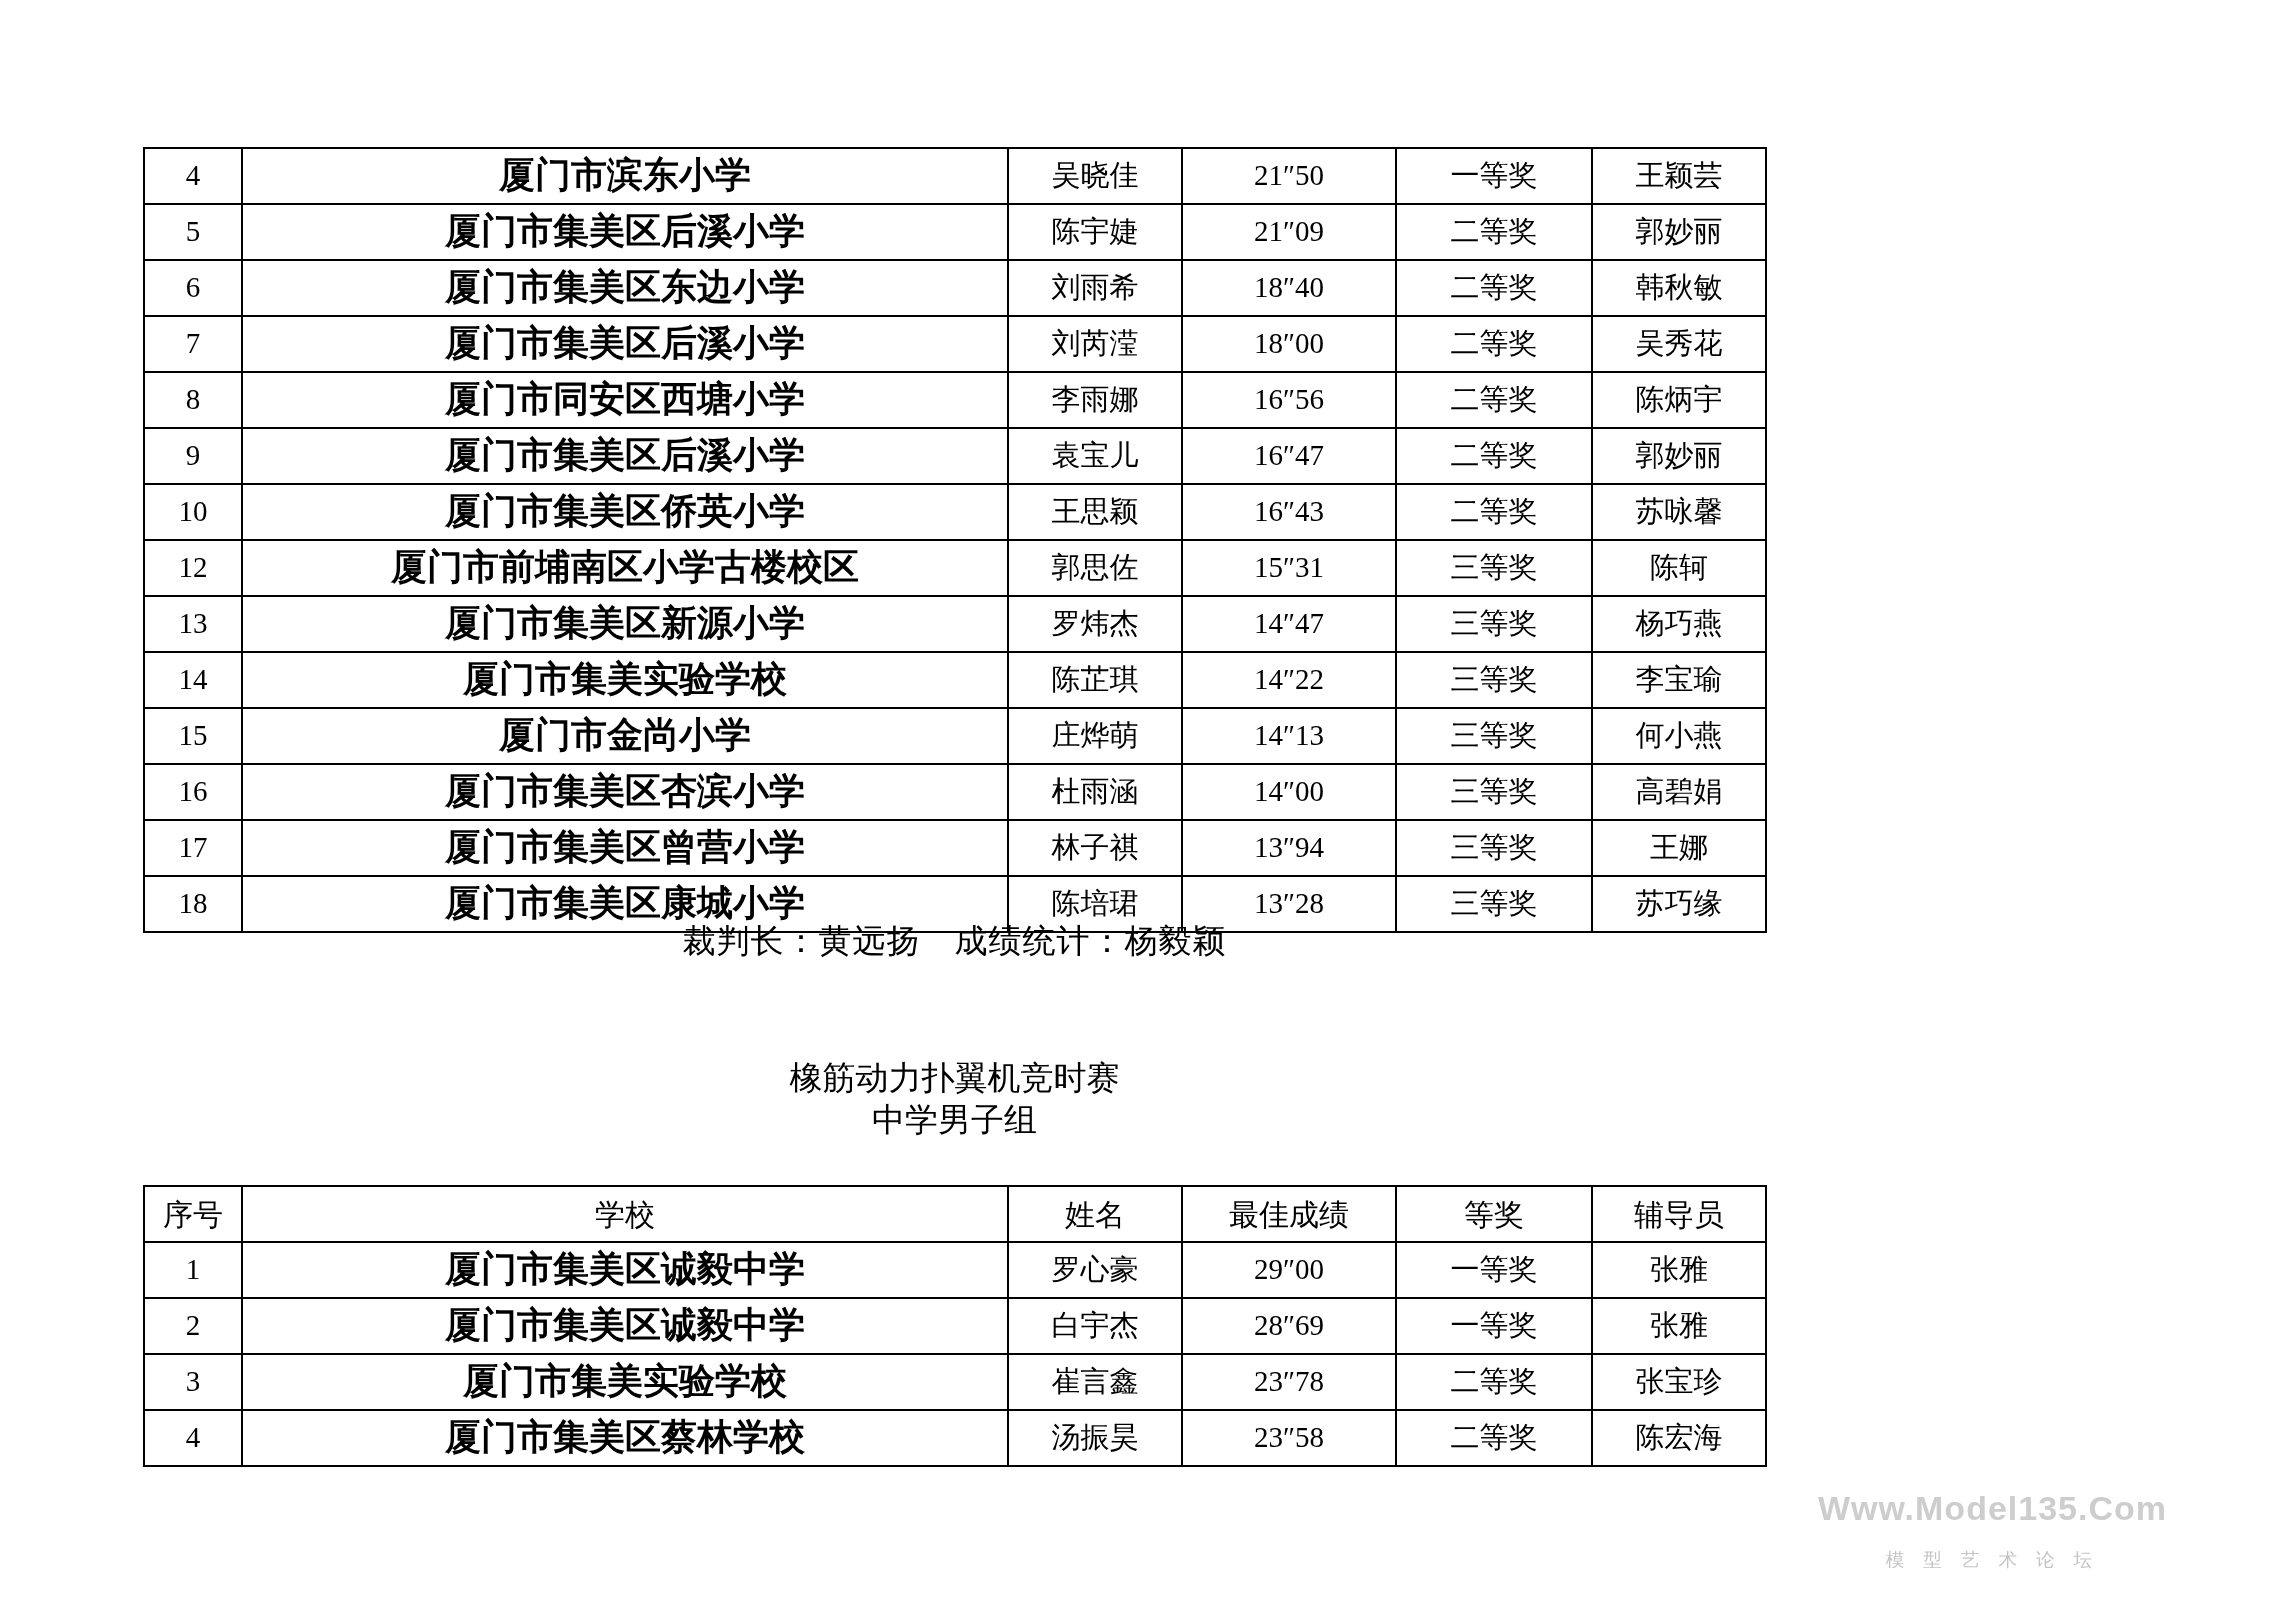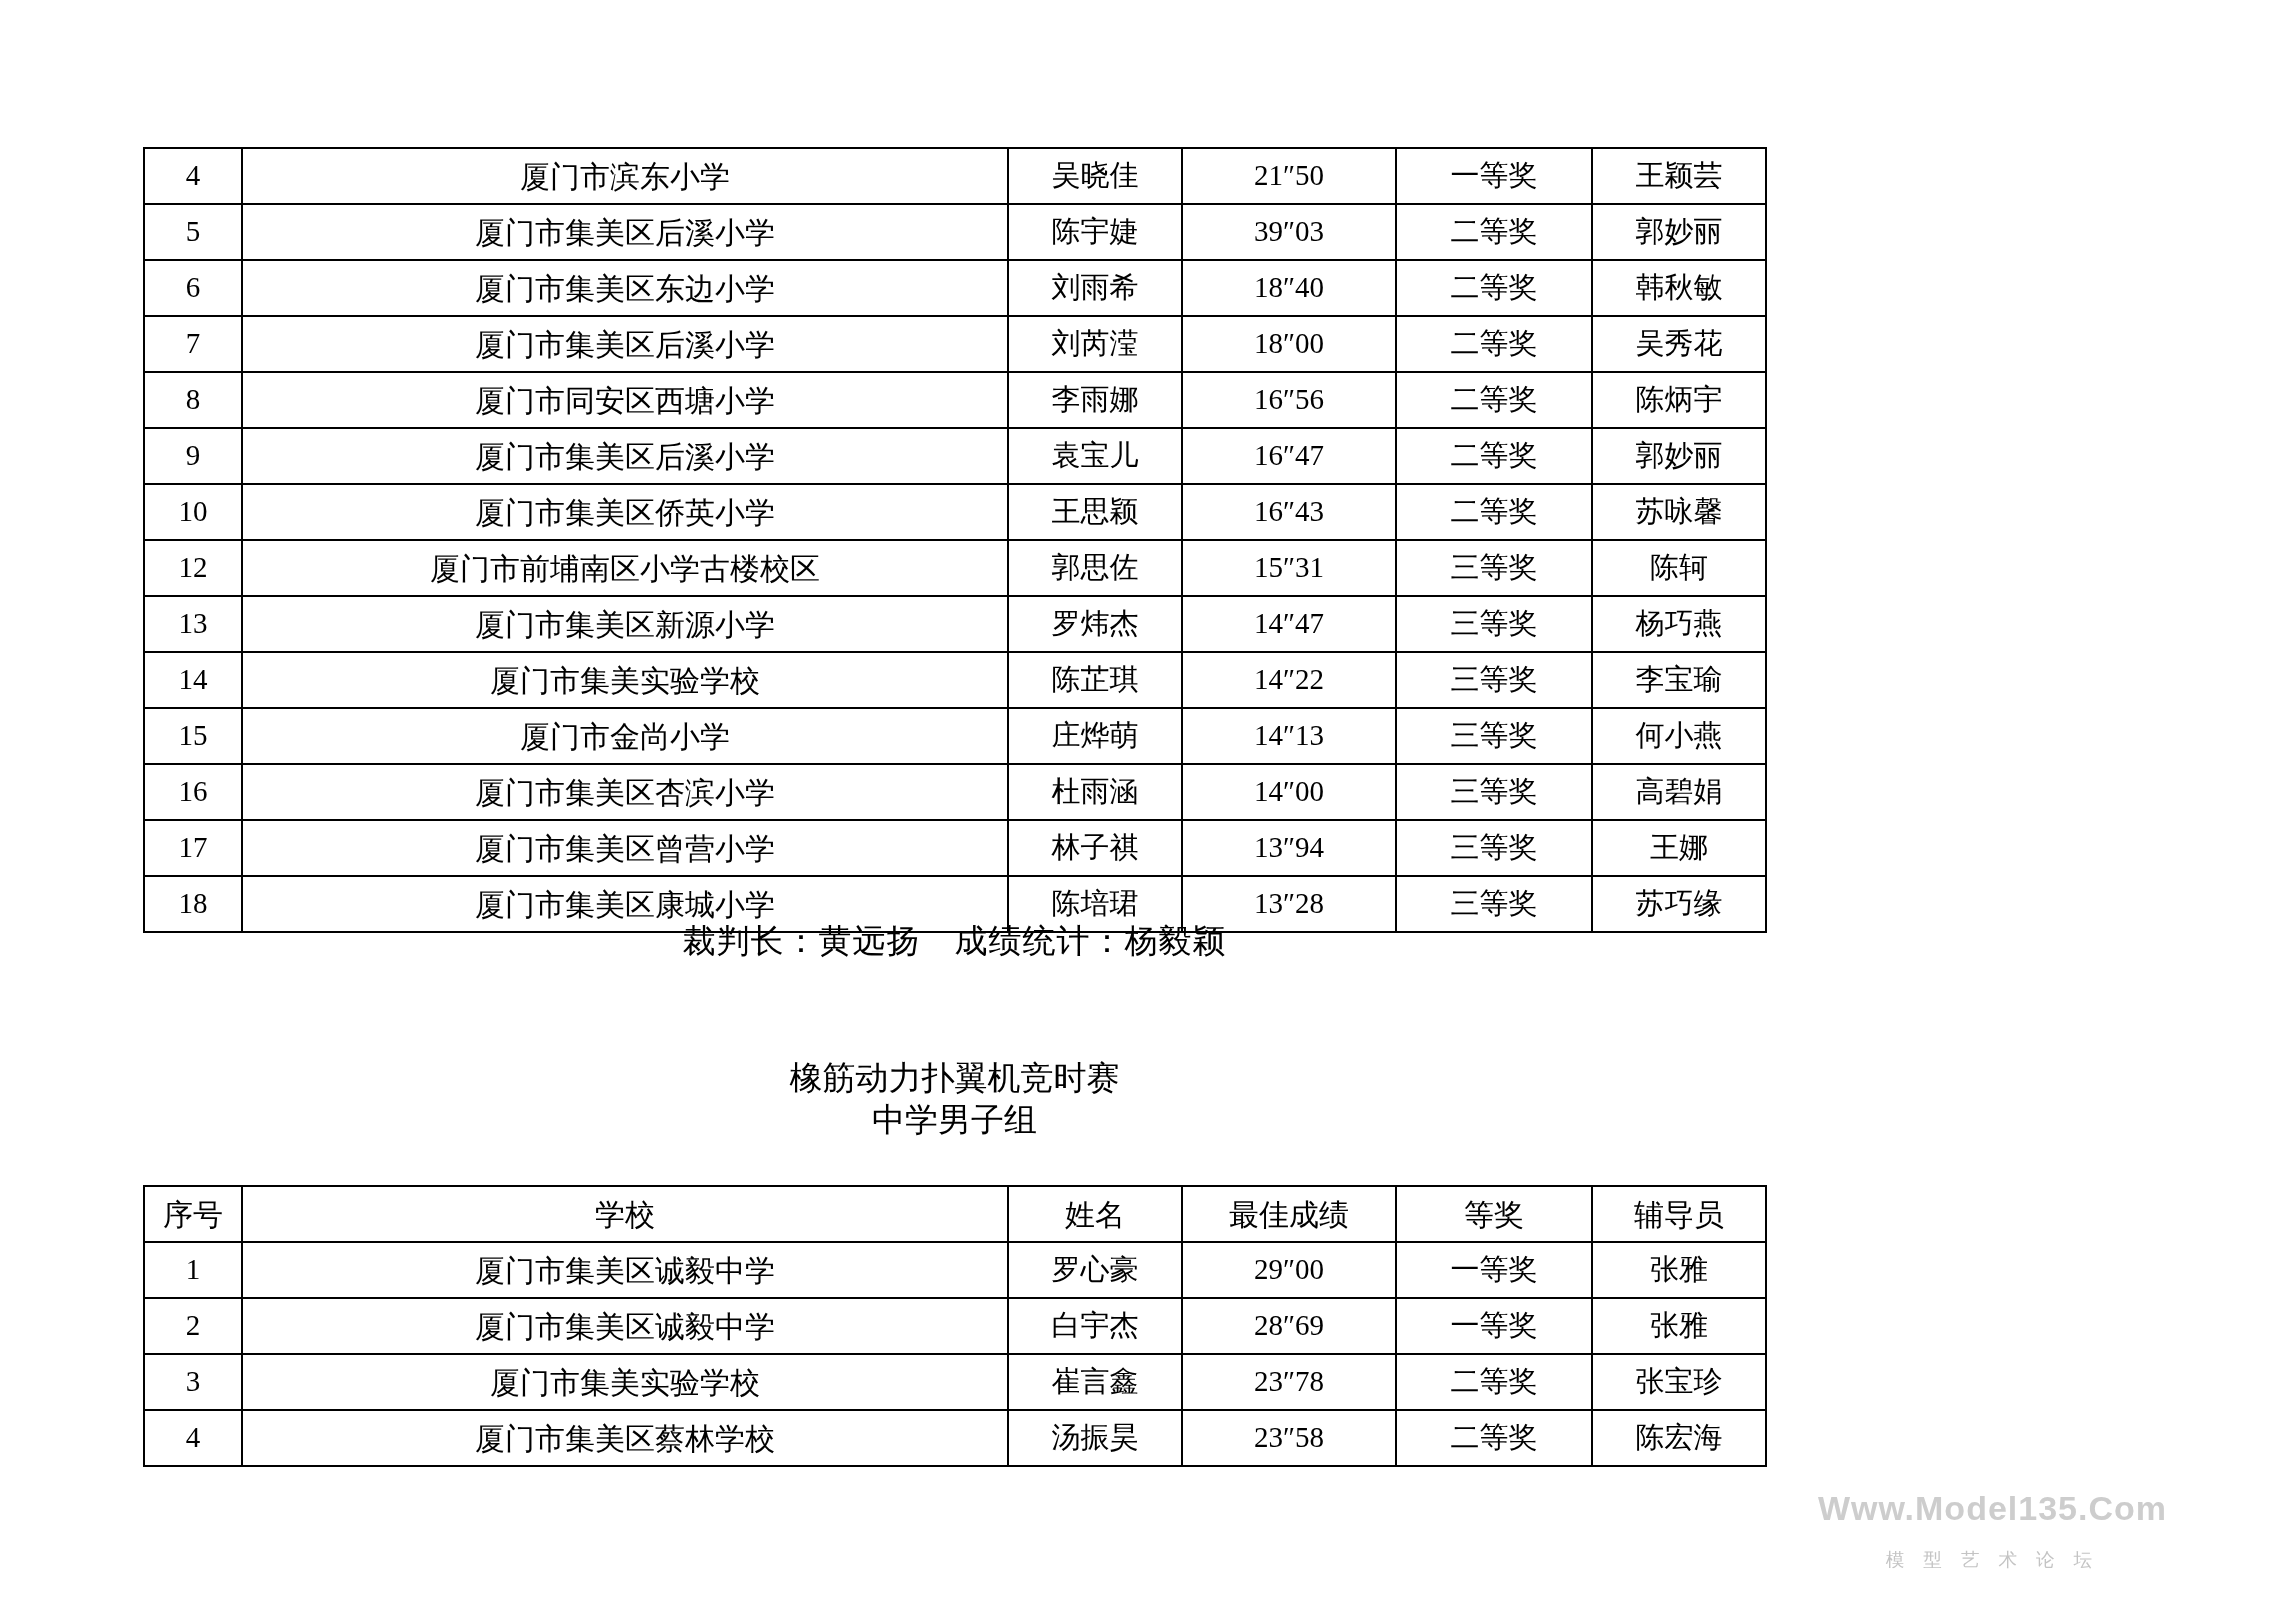--- a/index.html
+++ b/index.html
@@ -29,21 +29,22 @@
     border: 2px solid #000000;
     text-align: center;
     vertical-align: middle;
     font-size: 29px;
     line-height: 1.1;
     padding: 0;
     height: 54px;
     white-space: nowrap;
   }
   table.rtbl td.school {
-    font-size: 30px;
+    font-size: 36px;
+    font-weight: bold;
   }
   table.rtbl td.hdr {
     font-size: 30px;
   }
   
   col.c-no    { width: 98px; }
   col.c-school{ width: 766px; }
   col.c-name  { width: 174px; }
   col.c-score { width: 214px; }
   col.c-prize { width: 196px; }
@@ -126,21 +127,21 @@
         <td class="school">厦门市滨东小学</td>
         <td>吴晓佳</td>
         <td class="score-mark">21″50</td>
         <td>一等奖</td>
         <td>王颖芸</td>
       </tr>
       <tr>
         <td>5</td>
         <td class="school">厦门市集美区后溪小学</td>
         <td>陈宇婕</td>
-        <td class="score-mark">39″03</td>
+        <td class="score-mark">21″09</td>
         <td>二等奖</td>
         <td>郭妙丽</td>
       </tr>
       <tr>
         <td>6</td>
         <td class="school">厦门市集美区东边小学</td>
         <td>刘雨希</td>
         <td class="score-mark">18″40</td>
         <td>二等奖</td>
         <td>韩秋敏</td>

